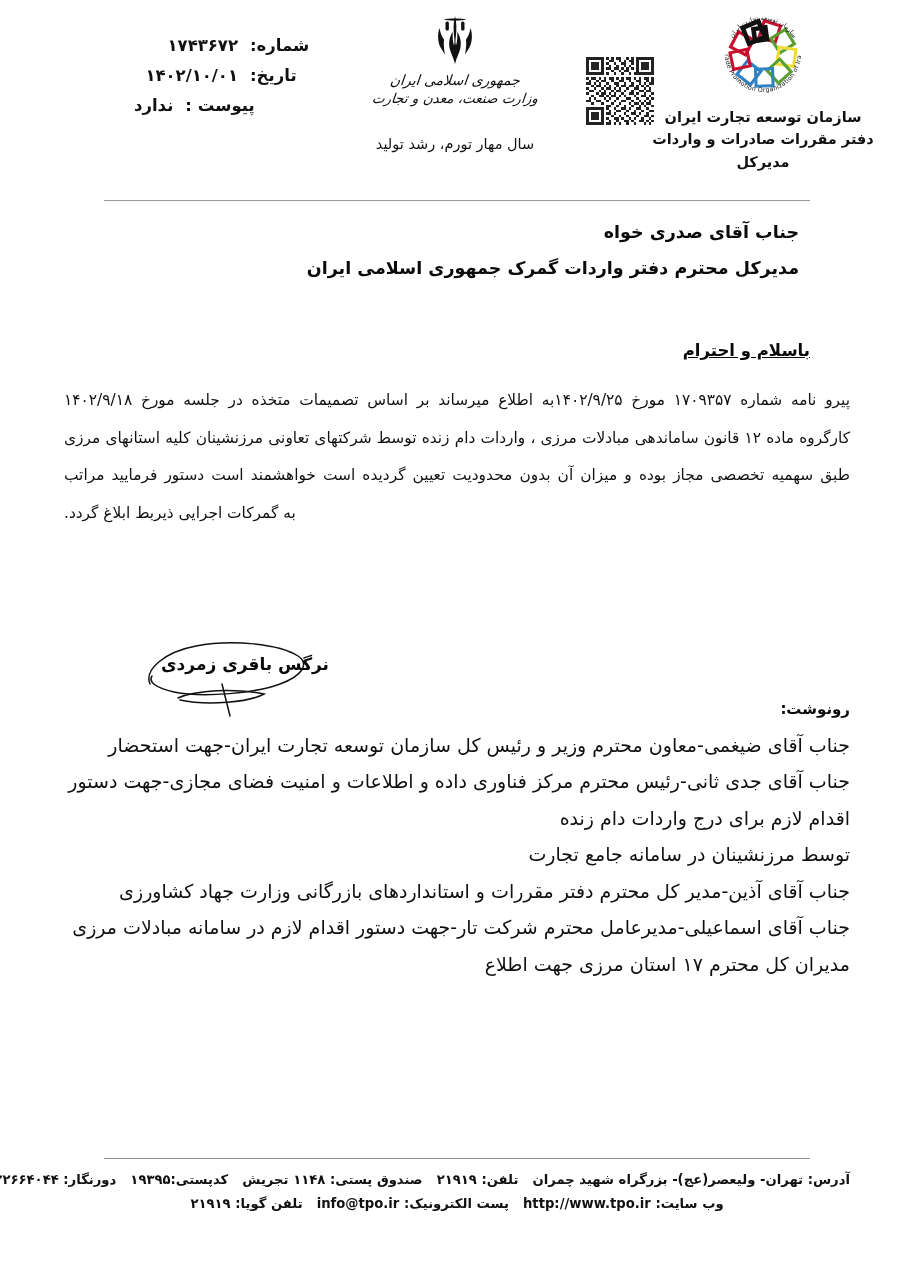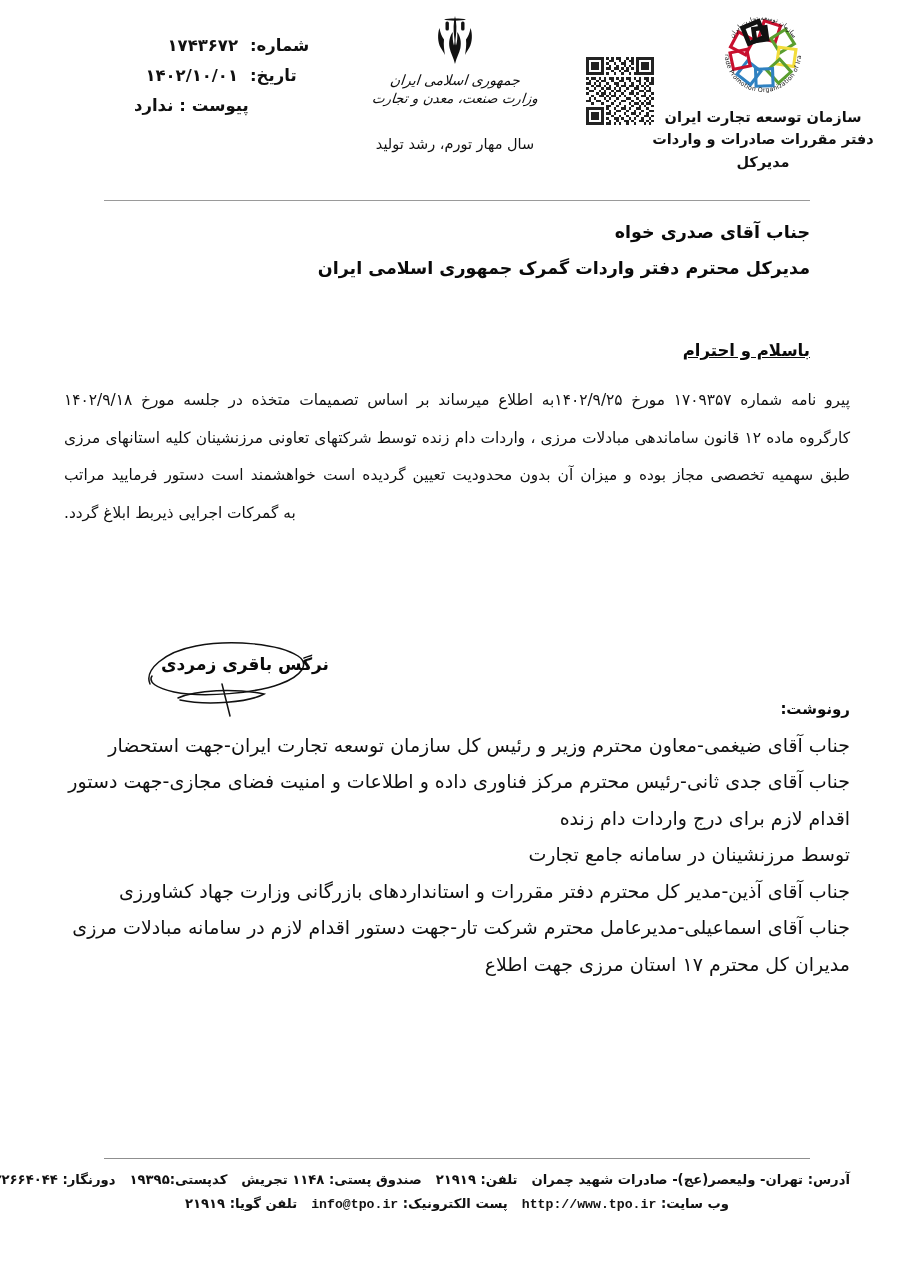--- a/index.html
+++ b/index.html
@@ -56,21 +56,21 @@
   .meta-value {
     color: #111;
     min-width: 104px;
     text-align: right;
     direction: ltr;
     unicode-bidi: embed;
   }
   .meta-row.attach {
     font-size: 16.5px;
   }
-  .meta-row.attach .meta-label { margin-left: 6px; }
+  .meta-row.attach .meta-label { }
   .meta-row.attach .meta-value { min-width: 0; direction: rtl; }
 
   .qr {
     position: absolute;
     top: 55px;
     left: 584px;
     width: 72px;
     height: 72px;
     background-color: #ffffff;
     background-image:
@@ -142,21 +142,21 @@
     height: 0;
     border-top: 1.3px solid #9a9a9a;
   }
   .rule-top { top: 200px; }
   .rule-bottom { top: 1158px; left: 104px; width: 706px; border-top: 1.2px solid #8f8f8f; }
 
   
   .addressee {
     position: absolute;
     top: 222px;
-    right: 104px;
+    right: 115px;
     width: 706px;
     text-align: right;
   }
   .addressee-name {
     font-size: 17.5px;
     font-weight: bold;
     color: #0a0a0a;
     margin-bottom: 16px;
   }
   .addressee-title {
@@ -258,21 +258,20 @@
     font-size: 13.2px;
     font-weight: bold;
     color: #111;
     line-height: 1.85;
     white-space: nowrap;
   }
   .footer-line .ltr {
     direction: ltr;
     unicode-bidi: embed;
     display: inline-block;
-    font-family: Liberation Mono, monospace;
   }
   .footer-gap { display: inline-block; width: 14px; }
 </style>
 </head>
 <body>
 
 <div class="page">
 
   <div class="header">
 
@@ -604,21 +603,21 @@
     <div class="cc-item">توسط مرزنشینان در سامانه جامع تجارت</div>
     <div class="cc-item">جناب آقای آذین-مدیر کل محترم  دفتر مقررات و استانداردهای بازرگانی وزارت جهاد کشاورزی</div>
     <div class="cc-item">جناب آقای اسماعیلی-مدیرعامل محترم شرکت تار-جهت دستور اقدام لازم در سامانه مبادلات مرزی</div>
     <div class="cc-item">مدیران کل محترم ۱۷ استان مرزی جهت اطلاع</div>
   </div>
 
   <div class="rule rule-bottom"></div>
 
   <div class="footer">
     <div class="footer-line">
-      <span>آدرس: تهران- ولیعصر(عج)- صادرات شهید چمران</span><span class="footer-gap"></span><span>تلفن:</span>
+      <span>آدرس: تهران- ولیعصر(عج)- بزرگراه شهید چمران</span><span class="footer-gap"></span><span>تلفن:</span>
       <span>۲۱۹۱۹</span><span class="footer-gap"></span><span>صندوق پستی:</span>
       <span>۱۱۴۸ تجریش</span><span class="footer-gap"></span><span>کدپستی:</span><span>۱۹۳۹۵</span><span class="footer-gap"></span><span>دورنگار:</span>
       <span>۲۲۶۶۴۰۴۴-۵</span>
     </div>
     <div class="footer-line">
       <span>وب سایت:</span>
       <span class="ltr">http://www.tpo.ir</span><span class="footer-gap"></span><span>پست الکترونیک:</span>
       <span class="ltr">info@tpo.ir</span><span class="footer-gap"></span><span>تلفن گویا:</span>
       <span>۲۱۹۱۹</span>
     </div>

